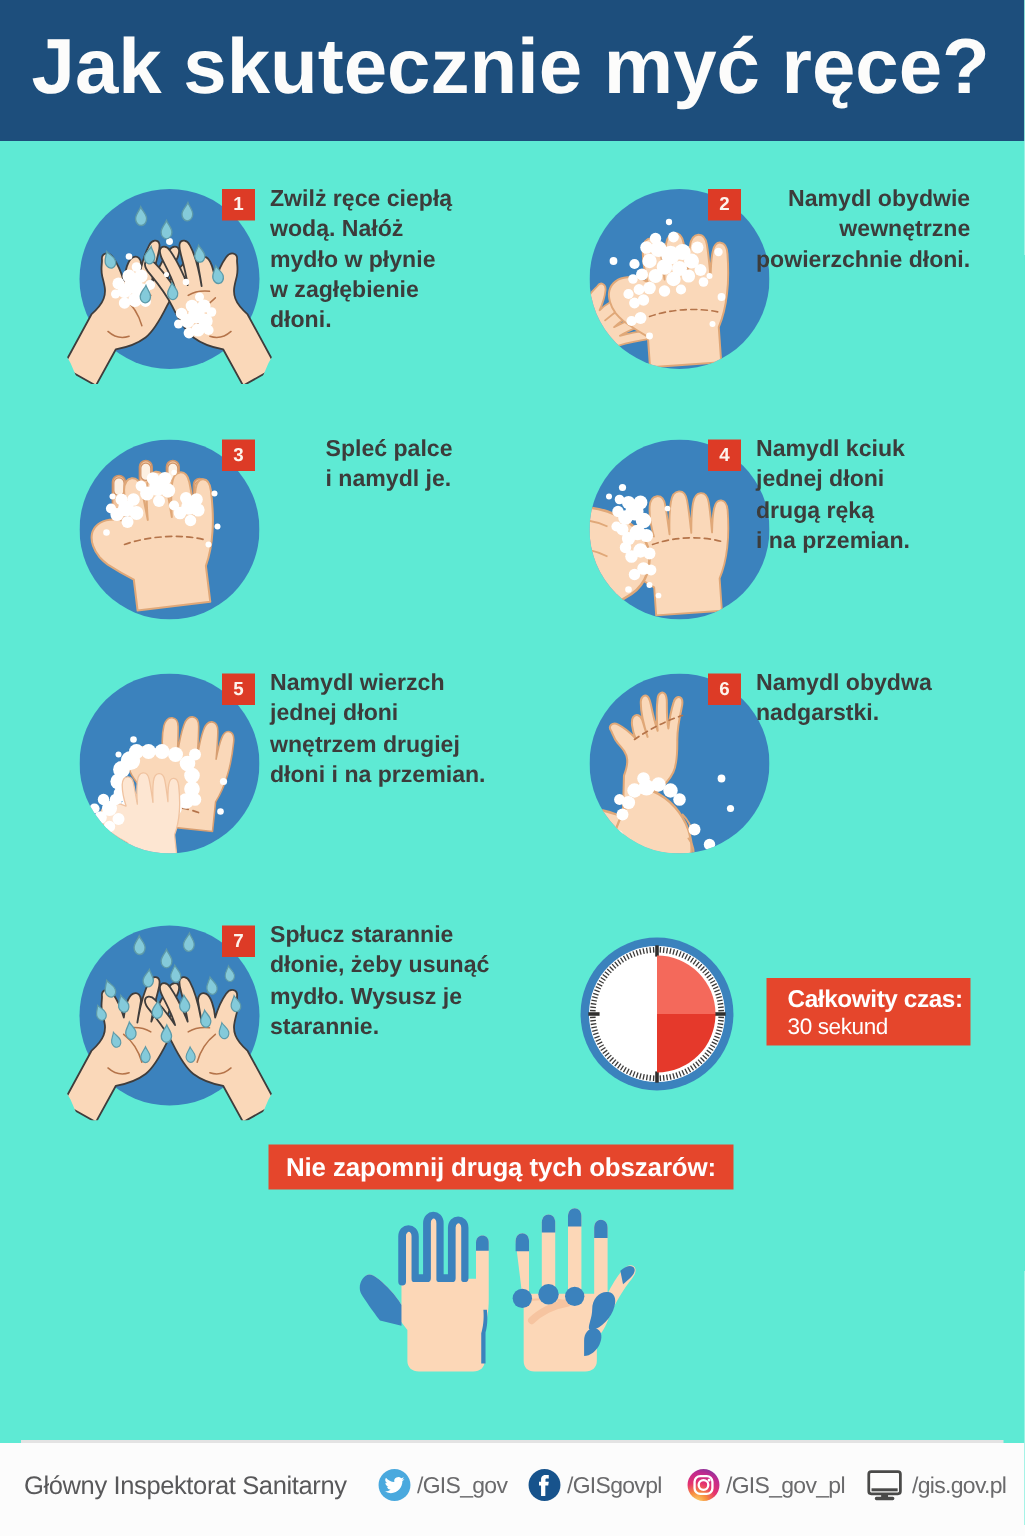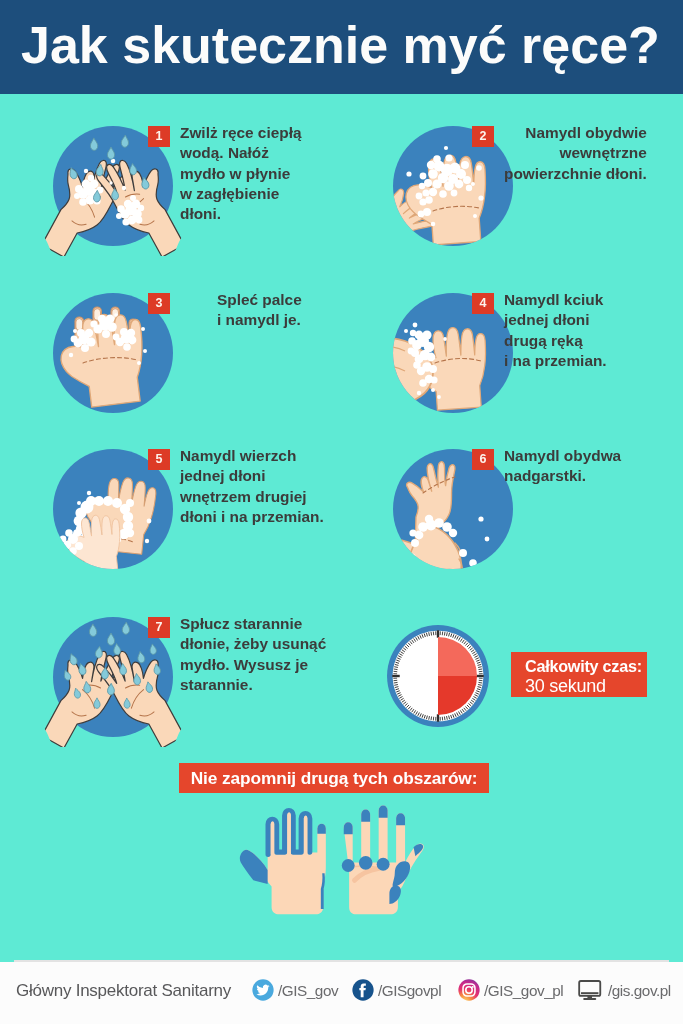--- a/index.html
+++ b/index.html
@@ -8,21 +8,21 @@
   .header{position:absolute;left:0;top:0;width:683px;height:94px;background:#1d4e7c;}
   .header-title{position:absolute;left:21px;top:19px;color:#fcfcfb;font-size:52px;font-weight:bold;
     letter-spacing:0px;white-space:nowrap;line-height:1;}
   .step{position:absolute;width:320px;height:120px;}
   .illus{position:absolute;left:0;top:0;}
   .badge{position:absolute;width:22px;height:21px;background:#dd3b26;color:#fdf3ec;font-size:12.5px;font-weight:bold;
     display:flex;align-items:center;justify-content:center;line-height:1;}
   .steptext{position:absolute;color:#3c3c3b;font-size:15.4px;font-weight:bold;line-height:20.3px;letter-spacing:0px;white-space:nowrap;}
   .timebox{position:absolute;background:#e5462c;color:#ffffff;}
   .timebox .l1{position:absolute;left:14px;top:5px;font-size:16.2px;font-weight:bold;letter-spacing:-0.25px;}
-  .timebox .l2{position:absolute;left:14px;top:24px;font-size:18px;font-weight:normal;letter-spacing:-0.25px;}
+  .timebox .l2{position:absolute;left:14px;top:24px;font-size:15px;font-weight:normal;letter-spacing:-0.25px;}
   .areas-banner{position:absolute;background:#e5462c;color:#ffffff;display:flex;align-items:center;justify-content:center;
     font-size:17.3px;font-weight:bold;letter-spacing:-0.1px;}
   .footer{position:absolute;left:0;top:962px;width:683px;height:62px;background:#fcfcfc;}
   .footer-rule{position:absolute;left:14px;top:960px;width:655px;height:1.5px;background:#e3e3e3;}
   .footer-org{position:absolute;left:16px;top:981px;font-size:17px;color:#58585a;letter-spacing:-0.25px;}
   .fitem{position:absolute;top:979px;height:22px;}
   .fitem .ico{position:absolute;left:0;top:0;}
   .fitem .lbl{position:absolute;top:3px;font-size:15.3px;color:#6a6a6c;letter-spacing:-0.45px;white-space:nowrap;}
 </style>
 </head>

